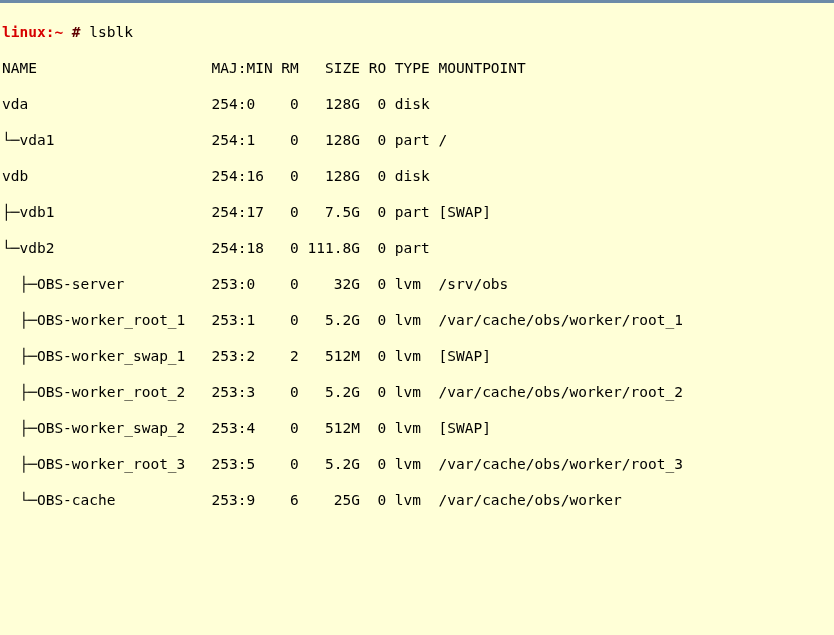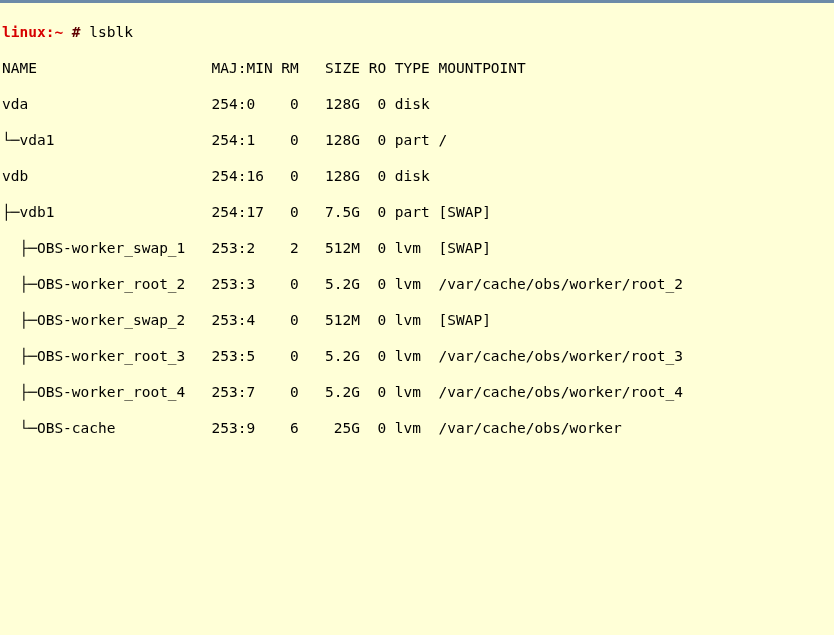--- a/index.html
+++ b/index.html
@@ -31,25 +31,27 @@
 
 <div class="topbar"></div>
 
 <div class="term">
 <div class="line"><span class="prompt-host">linux:~ </span><span class="prompt-hash"># </span><span>lsblk</span></div>
 <div class="line">NAME                    MAJ:MIN RM   SIZE RO TYPE MOUNTPOINT</div>
 <div class="line">vda                     254:0    0   128G  0 disk </div>
 <div class="line">└─vda1                  254:1    0   128G  0 part /</div>
 <div class="line">vdb                     254:16   0   128G  0 disk </div>
 <div class="line">├─vdb1                  254:17   0   7.5G  0 part [SWAP]</div>
+<div class="line">└─vdb2                  254:18   0 111.8G  0 part </div>
+<div class="line">  ├─OBS-server          253:0    0    32G  0 lvm  /srv/obs</div>
+<div class="line">  ├─OBS-worker_root_1   253:1    0   5.2G  0 lvm  /var/cache/obs/worker/root_1</div>
 <div class="line">  ├─OBS-worker_swap_1   253:2    2   512M  0 lvm  [SWAP]</div>
 <div class="line">  ├─OBS-worker_root_2   253:3    0   5.2G  0 lvm  /var/cache/obs/worker/root_2</div>
 <div class="line">  ├─OBS-worker_swap_2   253:4    0   512M  0 lvm  [SWAP]</div>
 <div class="line">  ├─OBS-worker_root_3   253:5    0   5.2G  0 lvm  /var/cache/obs/worker/root_3</div>
-<div class="line">  ├─OBS-worker_root_4   253:7    0   5.2G  0 lvm  /var/cache/obs/worker/root_4</div>
 <div class="line">  └─OBS-cache           253:9    6    25G  0 lvm  /var/cache/obs/worker</div>
 
 
 
 
 
 
 
 
 

